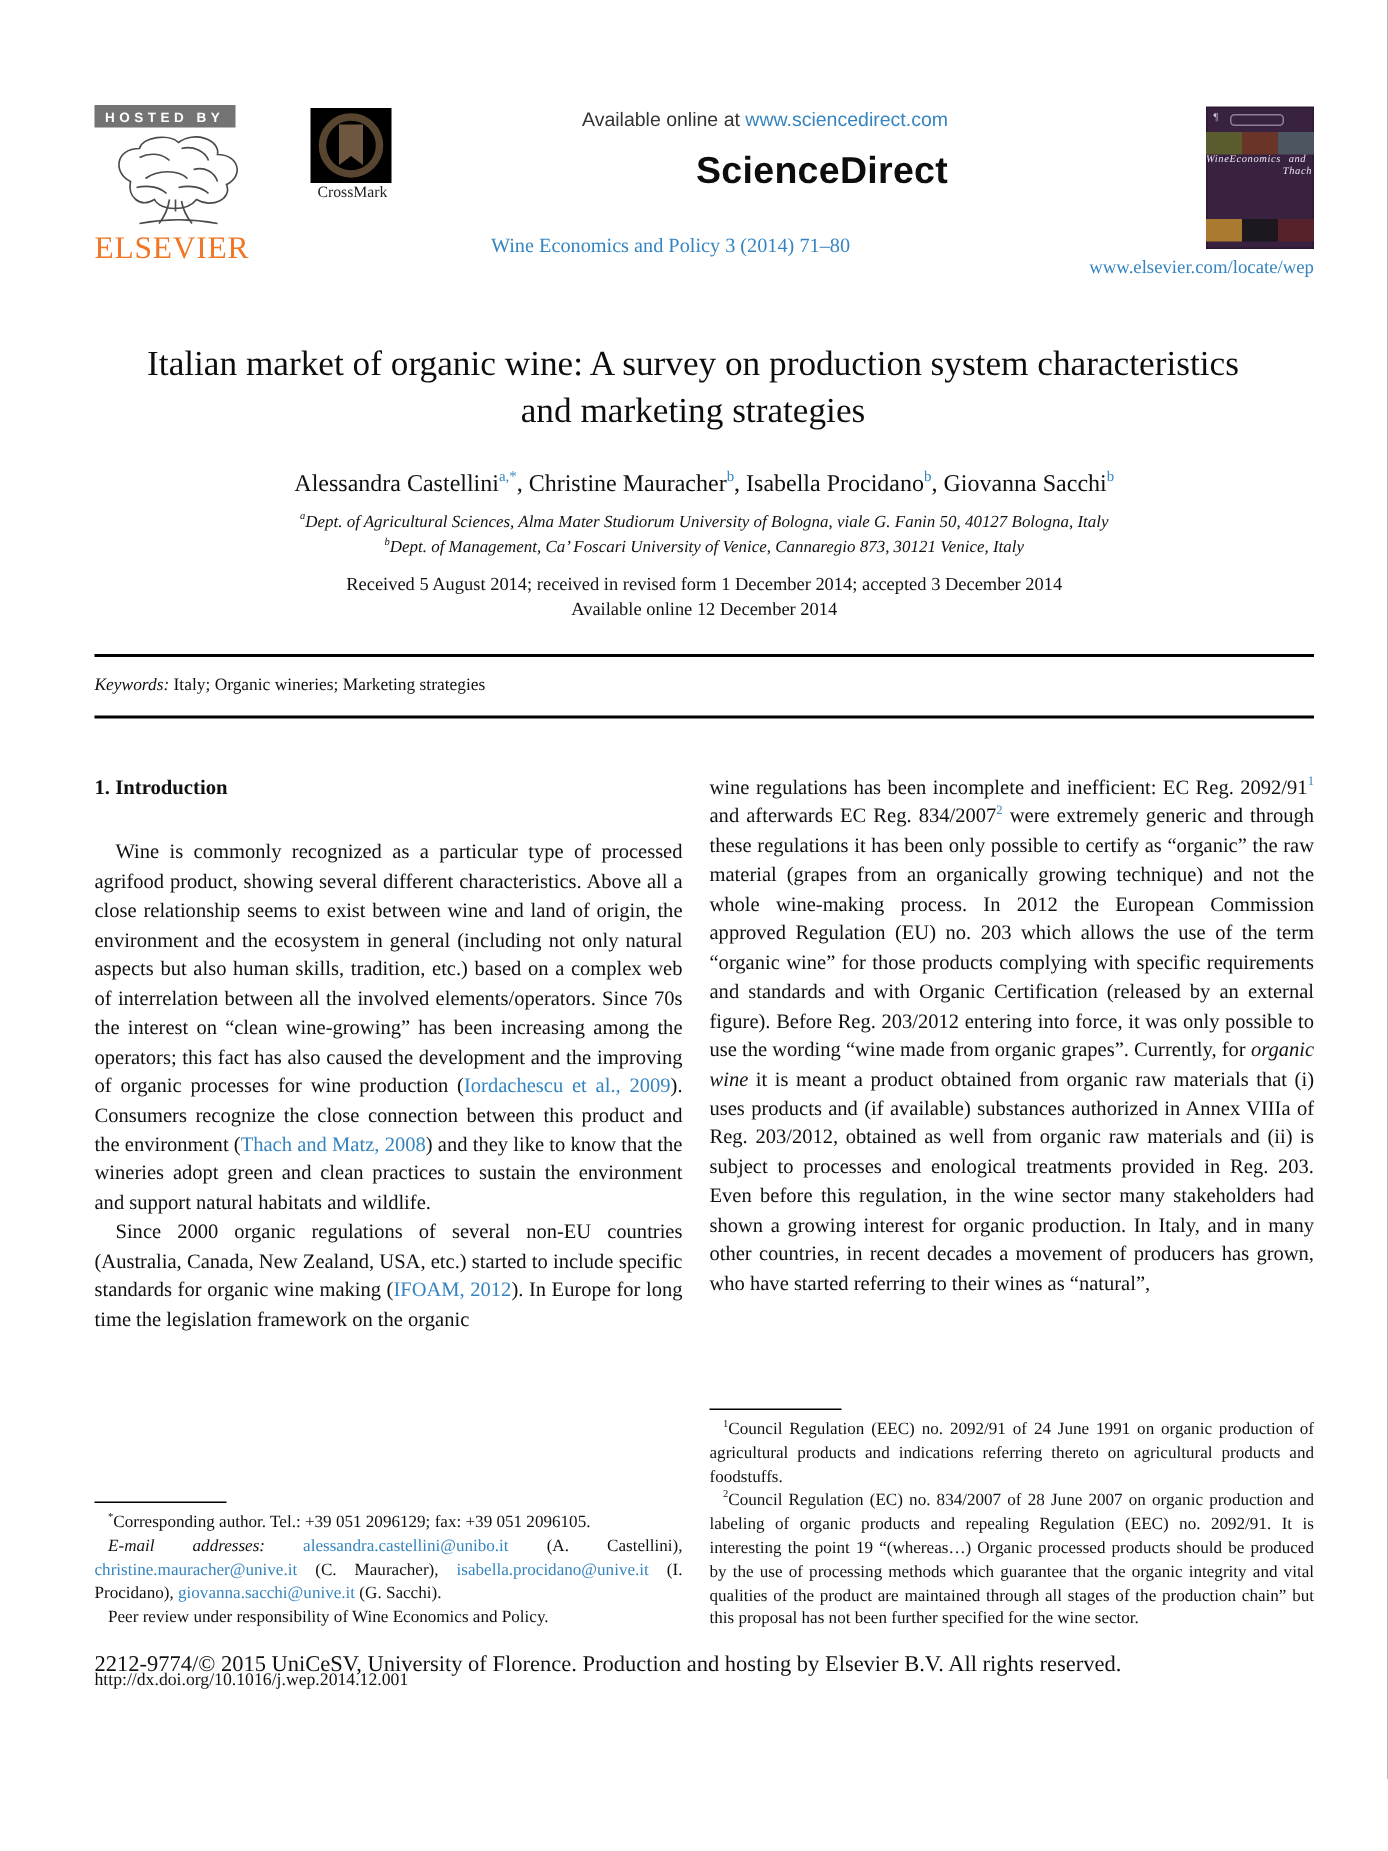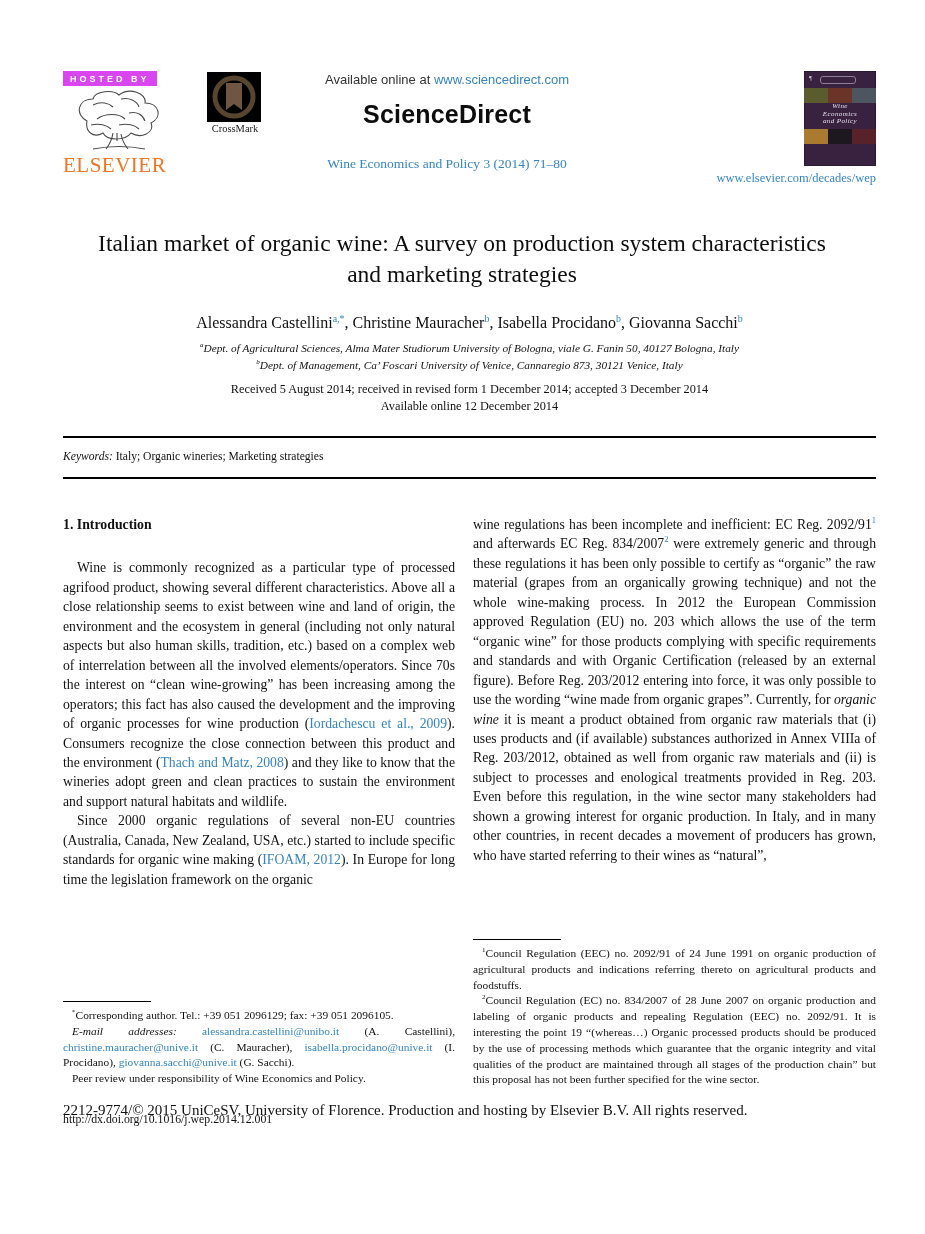--- a/index.html
+++ b/index.html
@@ -14,53 +14,53 @@
     width:925px;height:1234px;
     background:#fff;
     margin:0 auto;
     font-family:"Liberation Serif", serif;
     color:var(--ink);
     overflow:hidden;
   }
   
   .hosted{position:absolute;left:63px;top:68px;width:120px;}
   .hosted-bar{
-    display:inline-block;background:#d946ef;color:#fff;
+    display:inline-block;background:#737373;color:#fff;
     font-family:"Liberation Sans",sans-serif;font-size:9px;font-weight:bold;
     letter-spacing:3px;padding:3px 7px 2px 7px;
   }
   .tree{display:block;margin-top:3px;}
   .elsevier-word{
     color:var(--orange);font-size:21px;font-weight:400;letter-spacing:0.5px;
     margin-top:2px;font-family:"Liberation Serif",serif;
   }
   .crossmark{position:absolute;left:207px;top:72px;width:56px;text-align:center;}
   .cm-box{width:54px;height:50px;background:#000;display:flex;align-items:center;justify-content:center;}
   .cm-label{font-size:10.5px;color:#222;margin-top:1px;}
-  .center-head{position:absolute;left:262px;top:72px;width:370px;text-align:center;}
+  .center-head{position:absolute;left:262px;top:72px;width:370px;text-align:right;}
   .avail{font-family:"Liberation Sans",sans-serif;font-size:13px;color:#333;}
   .avail .rt-link{color:var(--blue);}
   .sd-logo{
     font-family:"Liberation Sans",sans-serif;font-weight:bold;
     font-size:25px;color:#0d0d0d;margin-top:13px;letter-spacing:0.2px;
   }
   .journal-cite{position:absolute;left:262px;top:156px;width:370px;text-align:center;
     font-size:13.5px;color:var(--blue);}
   .cover{
     position:absolute;left:804px;top:71px;width:72px;height:95px;
     background:var(--purple);box-shadow:0 0 0 1px #2a1930 inset;
   }
   .cover-top{height:17px;position:relative;}
   .cover-glyph{position:absolute;left:5px;top:4px;color:#cfc3d6;font-size:7px;line-height:7px;}
   .cover-pill{position:absolute;left:16px;top:5px;width:34px;height:6px;border:1px solid #8d7f96;border-radius:3px;}
   .strip{height:15px;display:flex;}
   .strip div{flex:1;}
   .s1a{background:#5a5c2e;} .s1b{background:#6b3428;} .s1c{background:#4c5560;}
   .s2a{background:#a97a2f;} .s2b{background:#1d1820;} .s2c{background:#58222a;}
-  .cover-mid{height:26px;display:flex;flex-direction:column;justify-content:flex-start;}
+  .cover-mid{height:43px;display:flex;flex-direction:row;justify-content:flex-start;}
   .cover-mid div{
     color:#e9e2ee;font-size:7px;line-height:7.5px;font-style:italic;
     text-align:center;letter-spacing:0.4px;
   }
   .locate{position:absolute;left:556px;top:171px;width:320px;text-align:right;
     font-size:12.5px;color:var(--blue);}
   
   .title{position:absolute;left:92px;top:228px;width:740px;text-align:center;
     font-size:23.5px;line-height:31px;color:#0d0d0d;}
   .authors{position:absolute;left:63px;top:314px;width:813px;text-align:center;font-size:16px;}
@@ -137,29 +137,29 @@
       <div class="cover-pill"></div>
     </div>
     <div class="strip">
       <div class="s1a"></div>
         <div class="s1b"></div>
         <div class="s1c"></div>
     </div>
     <div class="cover-mid">
       <div>Wine</div>
       <div>Economics</div>
-      <div>and Policy</div>
+      <div>and Thach</div>
     </div>
     <div class="strip">
       <div class="s2a"></div>
         <div class="s2b"></div>
         <div class="s2c"></div>
     </div>
   </div>
-  <div class="locate">www.elsevier.com/decades/wep</div>
+  <div class="locate">www.elsevier.com/locate/wep</div>
 
   <div class="title">Italian market of organic wine: A survey on production system characteristics and marketing strategies</div>
   <div class="authors"><span>Alessandra Castellini</span><sup class="rt-suplink">a,*</sup><span>, Christine Mauracher</span><sup class="rt-suplink">b</sup><span>, Isabella Procidano</span><sup class="rt-suplink">b</sup><span>, Giovanna Sacchi</span><sup class="rt-suplink">b</sup></div>
   <div class="affils">
     <div><sup class="rt-sup">a</sup><span>Dept. of Agricultural Sciences, Alma Mater Studiorum University of Bologna, viale G. Fanin 50, 40127 Bologna, Italy</span></div>
     <div><sup class="rt-sup">b</sup><span>Dept. of Management, Ca’ Foscari University of Venice, Cannaregio 873, 30121 Venice, Italy</span></div>
   </div>
   <div class="dates">
     <div>Received 5 August 2014; received in revised form 1 December 2014; accepted 3 December 2014</div>
     <div>Available online 12 December 2014</div>

